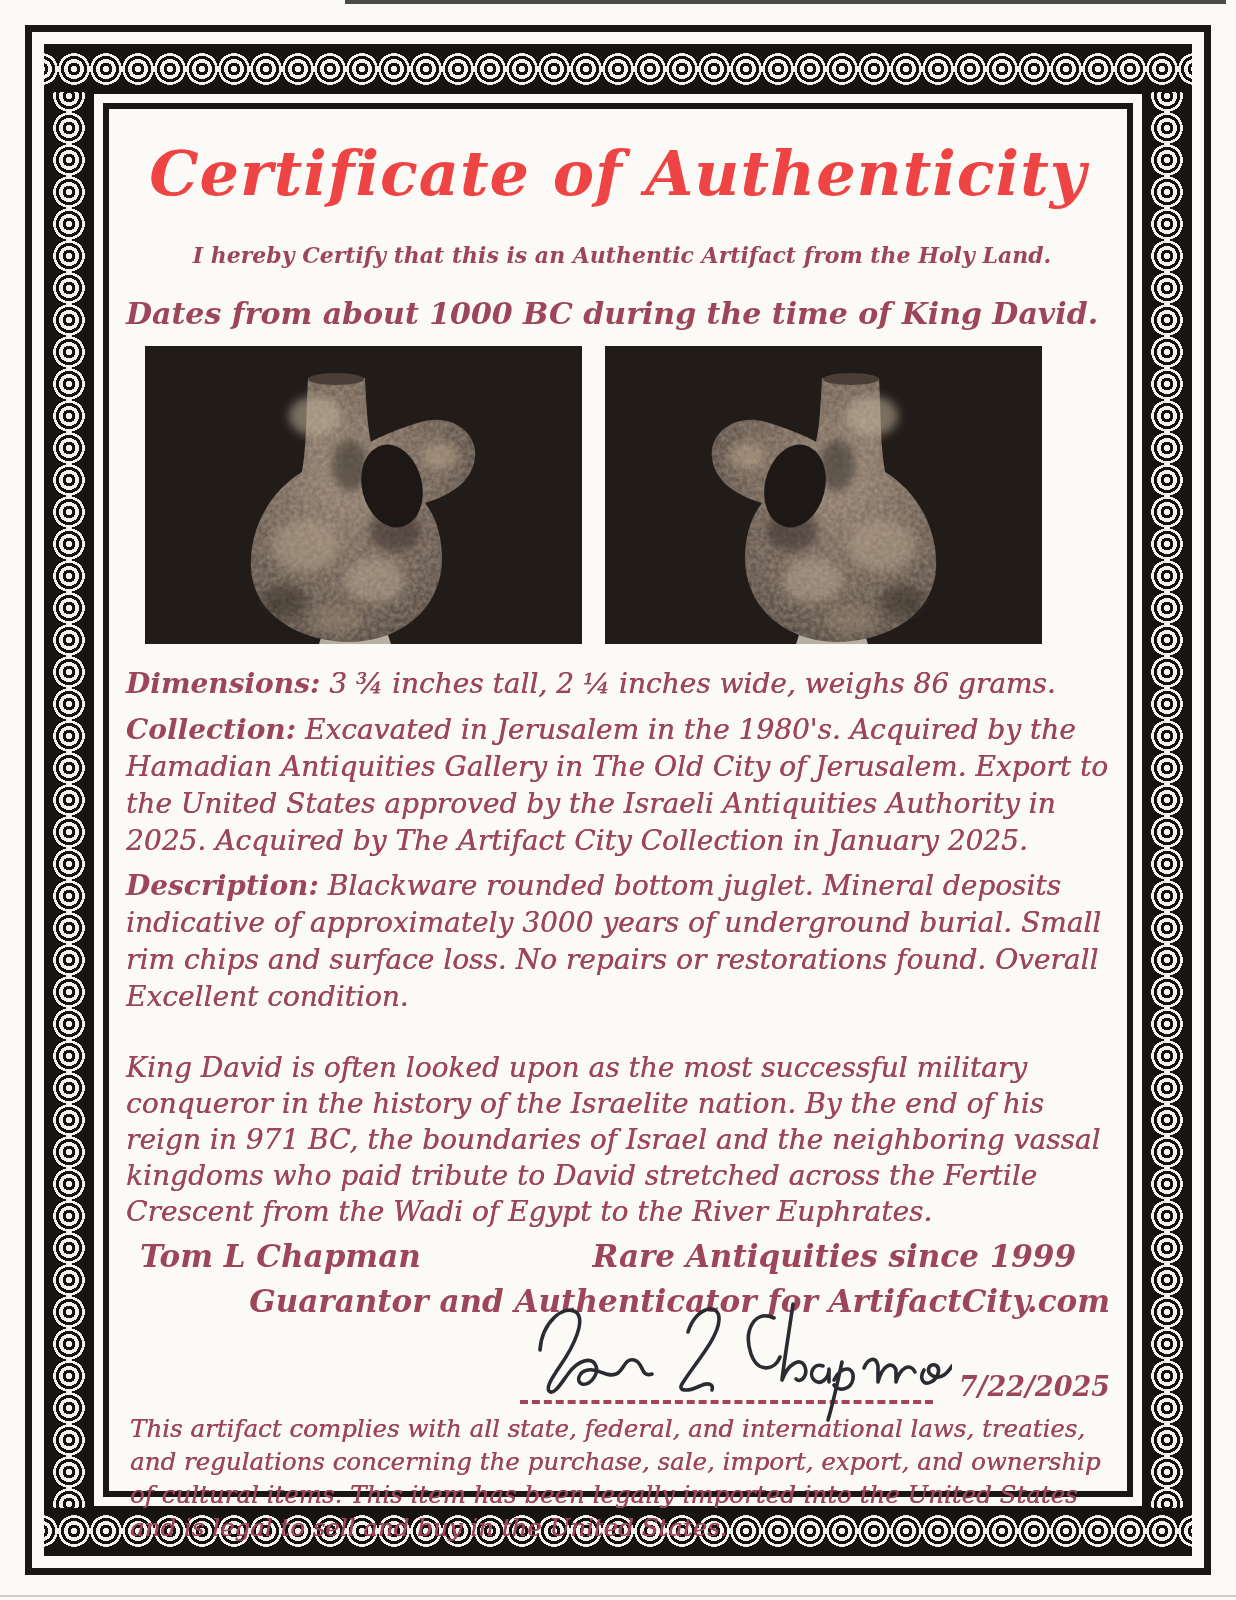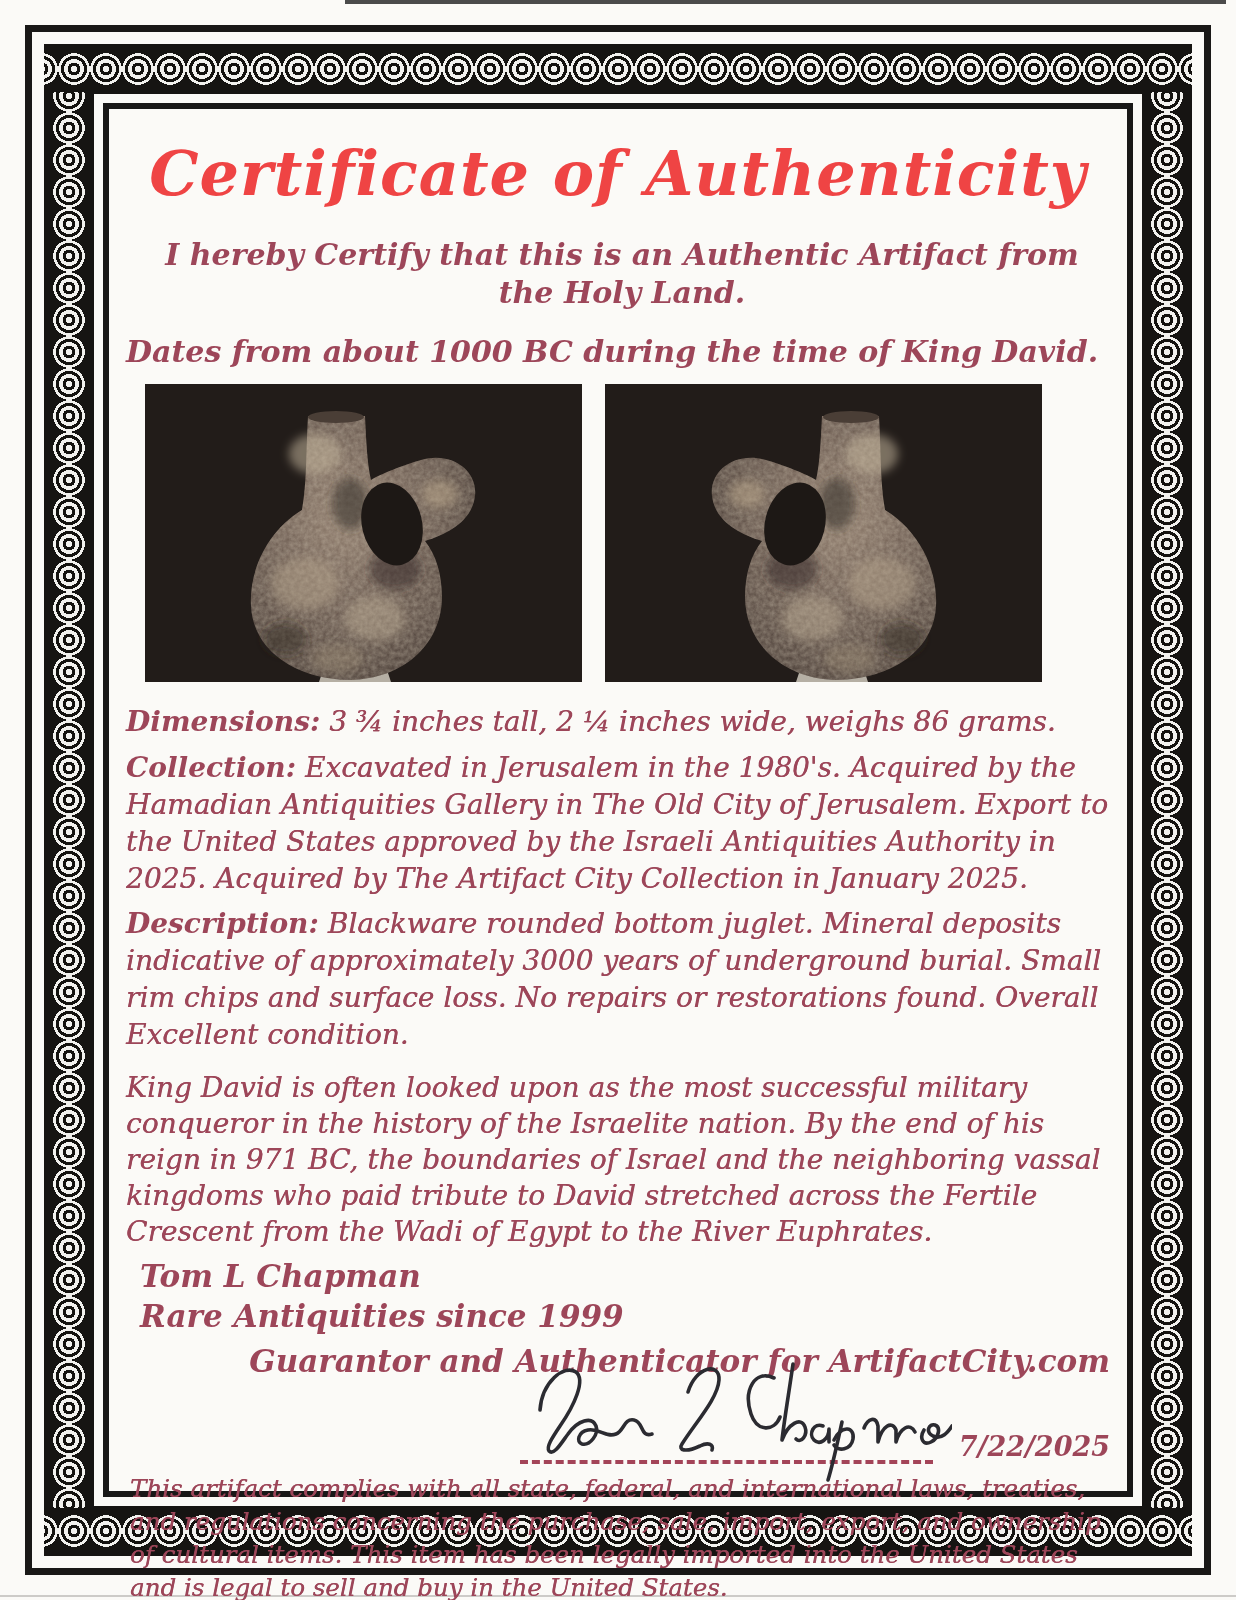--- a/index.html
+++ b/index.html
@@ -39,36 +39,36 @@
     padding:0 14px;
     color:#9d4659;
     font-style:italic;
   }
   .semibold{font-weight:400;text-shadow:0.35px 0 0 currentColor;}
   .title{
     margin:30px 0 0 0;text-align:center;
     font-size:62px;line-height:68px;font-weight:700;letter-spacing:1px;
     color:#ef4444;
   }
-  .certify{margin:28px 0 0 8px;text-align:center;font-size:30px;line-height:38px;font-weight:700;}
+  .certify{margin:28px 0 0 8px;text-align:center;font-size:22px;line-height:38px;font-weight:700;}
   .dates{margin:21px 0 0 0;text-align:left;font-size:30px;line-height:38px;font-weight:700;}
 
   .photo-row{margin:13px 0 0 19px;display:flex;gap:23px;width:fit-content;}
   .photo{width:437px;height:298px;background:#221c19;overflow:hidden;}
   .photo svg{display:block;}
 
   .para{margin:0;font-size:28px;line-height:37px;text-align:left;}
   .para .lbl{font-weight:700;font-style:italic;}
   .p-dims{margin-top:21px;max-width:990px;}
   .p-prov{margin-top:9px;max-width:985px;}
   .p-desc{margin-top:8px;max-width:990px;}
-  .p-hist{margin-top:17px;max-width:975px;font-size:28px;line-height:36px;}
+  .p-hist{margin-top:35px;max-width:975px;font-size:28px;line-height:36px;}
 
   .names-row{margin:6px 0 0 0;padding:0 34px 0 14px;display:flex;justify-content:space-between;align-items:baseline;
-    font-size:31px;line-height:40px;font-weight:700;flex-direction:column;}
+    font-size:31px;line-height:40px;font-weight:700;}
   .guarantor{margin:6px 0 0 0;text-align:right;font-size:31px;line-height:38px;font-weight:700;}
 
   .sig-row{margin:0 0 0 394px;height:84px;display:flex;align-items:flex-end;}
   .sig-line{position:relative;width:420px;height:84px;border-bottom:4px dashed #a34458;}
   .sig-line svg{position:absolute;left:-8px;bottom:-26px;}
   .sig-date{margin:0 0 2px 26px;font-size:27px;font-weight:700;white-space:nowrap;}
 
   .legal{margin:8px 0 0 0;padding:0 4px;font-size:24.5px;line-height:33px;max-width:995px;}
 </style>
 </head>

